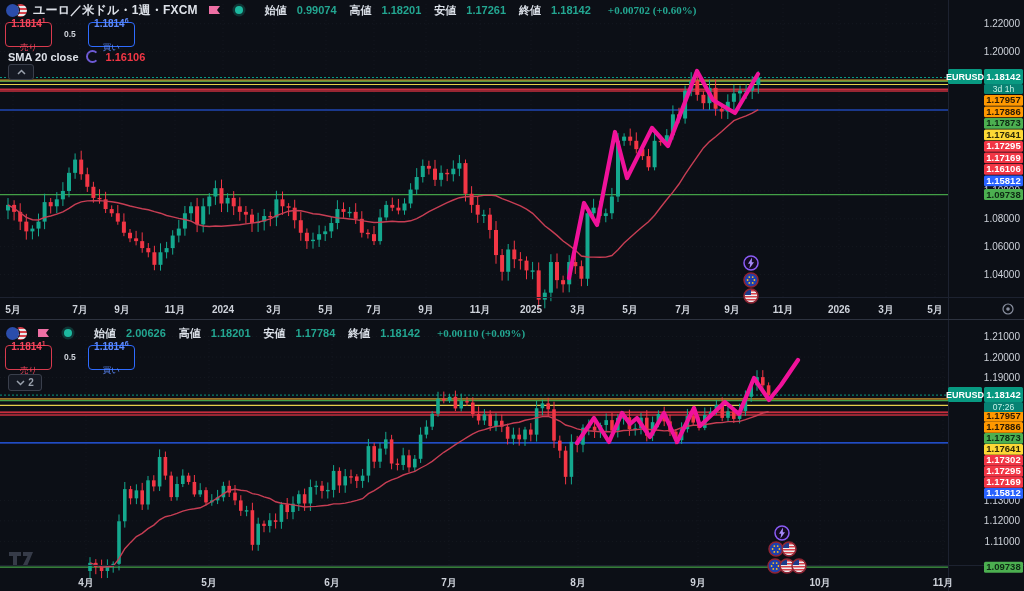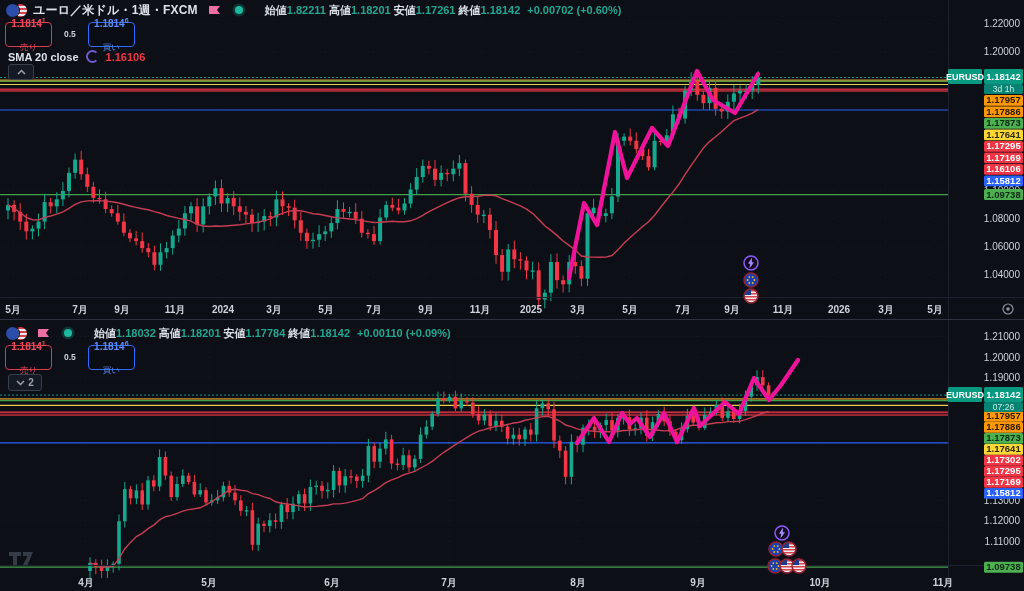--- a/index.html
+++ b/index.html
@@ -9,24 +9,24 @@
   #chart0{top:0;}
   #chart1{top:320px;}
   .panel-sep{position:absolute;left:0;top:319px;width:1024px;height:1px;background:#2e3340;z-index:4;}
   .hdr-row{position:absolute;display:flex;align-items:center;gap:6px;z-index:6;white-space:nowrap;}
   .pairlogo{display:flex;align-items:center;}
   .lg{width:13px;height:13px;border-radius:50%;box-shadow:0 0 0 1px #0c0f16;}
   .lg.eu{background:radial-gradient(circle at 50% 50%, #2b4dab 0 60%, #203a86 100%);z-index:2;}
   .lg.us{background:repeating-linear-gradient(#d8404a 0 2px,#e8e9ec 2px 4px);margin-left:-5px;z-index:1;}
   .title-txt{font-size:12px;font-weight:700;color:#dde1e8;letter-spacing:.2px;}
   .status-dot{width:8px;height:8px;border-radius:50%;background:#1db9a0;box-shadow:0 0 0 2.5px rgba(29,185,160,.22);}
-  .ohlc{display:flex;gap:0;font-size:11px;margin-left:16px;align-items:center;}
+  .ohlc{display:flex;gap:10px;font-size:11px;margin-left:16px;align-items:center;}
   .ohlc .lb{color:#dbe0e8;font-weight:700;}
   .ohlc .vl{color:#23a691;font-weight:600;margin-right:3px;}
-  .ohlc .chg{color:#23a691;font-weight:600;margin-left:4px;}
+  .ohlc .chg{color:#23a691;font-weight:600;margin-left:4px;font-family:Liberation Serif, serif;}
   .trade-btns{display:flex;align-items:center;z-index:6;}
   .tbtn{width:45px;height:23px;border-radius:4px;background:rgba(10,13,20,.85);display:flex;flex-direction:column;
         align-items:center;justify-content:center;line-height:10px;cursor:pointer;}
   .tbtn.sell{border:1px solid #d93a4e;color:#f6465d;}
   .tbtn.buy{border:1px solid #2e6bff;color:#5d8bff;}
   .tprice{font-size:10px;font-weight:700;}
   .tprice sup{font-size:7px;}
   .tlabel{font-size:8.5px;margin-top:12px;}
   .spread{color:#cfd3da;font-size:8.5px;margin:8px 6px;font-weight:600;}
   .sma-row{display:flex;align-items:center;gap:7px;font-size:11px;z-index:6;}
@@ -795,21 +795,21 @@
       <span class="lg eu"></span>
       <span class="lg us"></span>
     </span>
     <span class="title-txt">ユーロ／米ドル・1週・FXCM</span>
     <svg width="13" height="12" style="margin-left:4px">
       <polygon points="1,2 12,2 9,6 12,10 1,10" fill="#ee6fa4"></polygon>
     </svg>
     <span class="status-dot" style="margin-left:8px"></span>
     <span class="ohlc">
       <span class="lb">始値</span>
-      <span class="vl">1.82211</span>
+      <span class="vl">0.99074</span>
       <span class="lb">高値</span>
       <span class="vl">1.18201</span>
       <span class="lb">安値</span>
       <span class="vl">1.17261</span>
       <span class="lb">終値</span>
       <span class="vl">1.18142</span>
       <span class="chg">+0.00702 (+0.60%)</span>
     </span>
   </div>
 
@@ -841,21 +841,21 @@
     <span class="pairlogo">
       <span class="lg eu"></span>
       <span class="lg us"></span>
     </span>
     <svg width="13" height="12" style="margin-left:4px">
       <polygon points="1,2 12,2 9,6 12,10 1,10" fill="#ee6fa4"></polygon>
     </svg>
     <span class="status-dot" style="margin-left:8px"></span>
     <span class="ohlc">
       <span class="lb">始値</span>
-      <span class="vl">1.18032</span>
+      <span class="vl">2.00626</span>
       <span class="lb">高値</span>
       <span class="vl">1.18201</span>
       <span class="lb">安値</span>
       <span class="vl">1.17784</span>
       <span class="lb">終値</span>
       <span class="vl">1.18142</span>
       <span class="chg">+0.00110 (+0.09%)</span>
     </span>
   </div>
 

